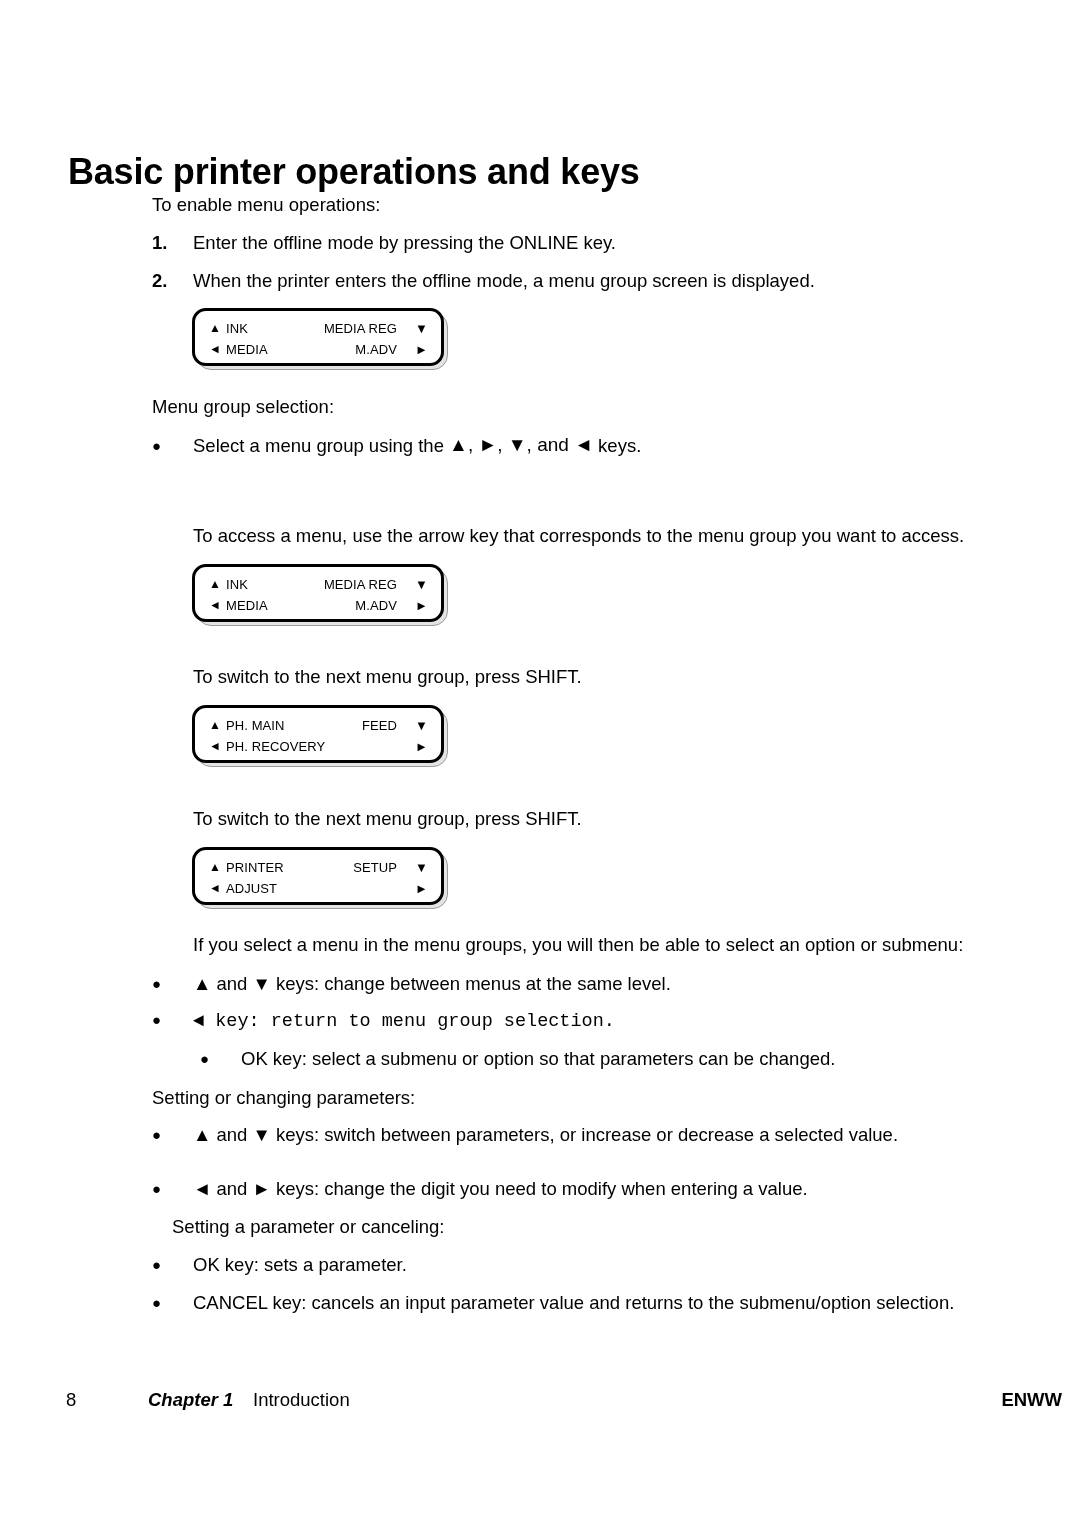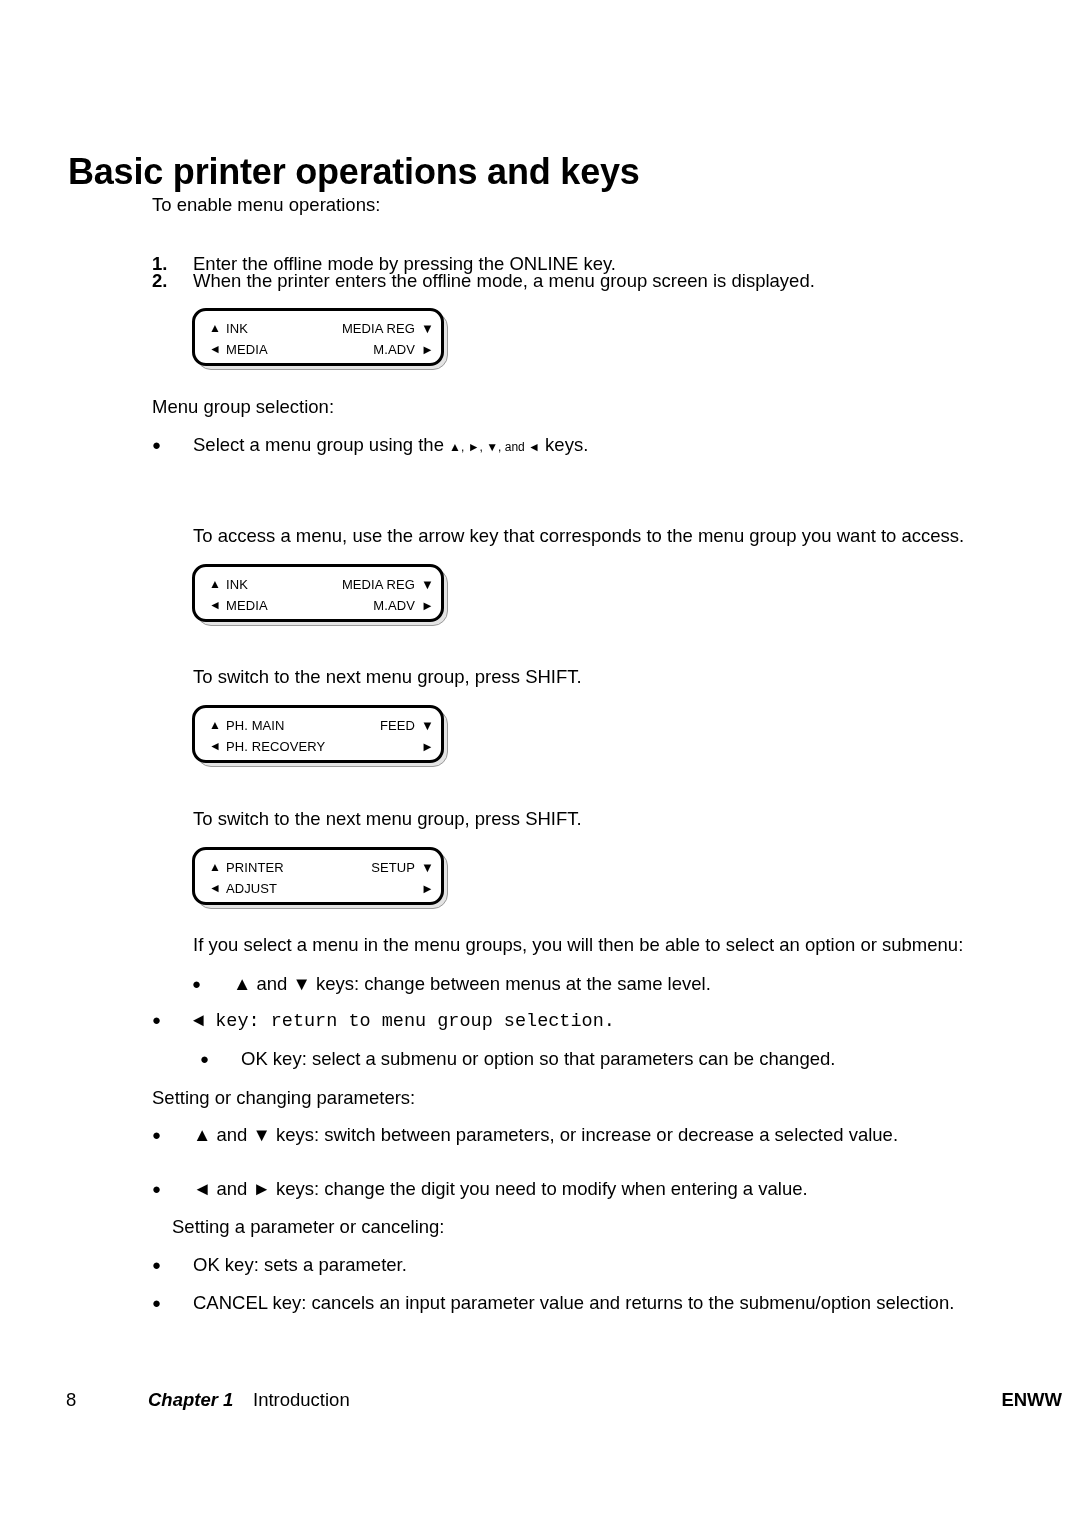--- a/index.html
+++ b/index.html
@@ -74,21 +74,21 @@
   }
 
   .para {
     position: absolute;
     left: 193px;
     font-size: 18.5px;
     line-height: 24px;
     white-space: nowrap;
   }
 
-  .arrow { font-size: 12px; vertical-align: 0.5px; letter-spacing: 0; }
+  .arrow { font-size: 19px; vertical-align: 0.5px; letter-spacing: 0; }
 
   
   .lcd {
     position: absolute;
     width: 262px;
     height: 68px;
   }
   
   .lcd .bezel {
     position: absolute;
@@ -129,24 +129,24 @@
 
   .lcd .left-cell {
     position: absolute;
     left: 14px;
     display: flex;
     align-items: center;
     gap: 5px;
   }
   .lcd .right-cell {
     position: absolute;
-    right: 7px;
+    right: 13px;
     display: flex;
     align-items: center;
-    gap: 6px;
+    gap: 18px;
   }
   .lcd .glyph { font-size: 12px; line-height: 1; }
   .lcd .glyph.big { font-size: 13px; }
 
   
   .footer {
     position: absolute;
     left: 0;
     right: 0;
     top: 1388px;
@@ -180,21 +180,21 @@
 </style>
 </head>
 <body>
 
 <div class="page">
 
   <h1 class="page-title">Basic printer operations and keys</h1>
 
   <div class="lead" style="top:193px;">To enable menu operations:</div>
 
-  <div class="num-item" style="top:231px;margin-top:21px;">
+  <div class="num-item" style="top:231px;">
     <span class="marker">1.</span><span>Enter the offline mode by pressing the ONLINE key.</span>
   </div>
 
   <div class="num-item" style="top:269px;">
     <span class="marker">2.</span><span>When the printer enters the offline mode, a menu group screen is displayed.</span>
   </div>
 
   <div class="lcd" style="left:192px; top:308px;">
     <div class="bezel"></div>
     <div class="screen">
@@ -307,21 +307,21 @@
         <span class="right-cell">
           <span></span>
           <span class="glyph big">►</span>
         </span>
       </div>
     </div>
   </div>
 
   <div class="para" style="top:933px;">If you select a menu in the menu groups, you will then be able to select an option or submenu:</div>
 
-  <div class="bullet-item" style="top:972px;margin-left:40px;">
+  <div class="bullet-item" style="top:972px;">
     <span class="dot">●</span><span>▲ and ▼ keys: change between menus at the same level.</span>
   </div>
 
   <div class="bullet-item" style="top:1010px;font-family:Liberation Mono, monospace;">
     <span class="dot">●</span><span>◄ key: return to menu group selection.</span>
   </div>
 
   <div class="bullet-item" style="top:1047px;margin-left:48px;">
     <span class="dot">●</span><span>OK key: select a submenu or option so that parameters can be changed.</span>
   </div>

